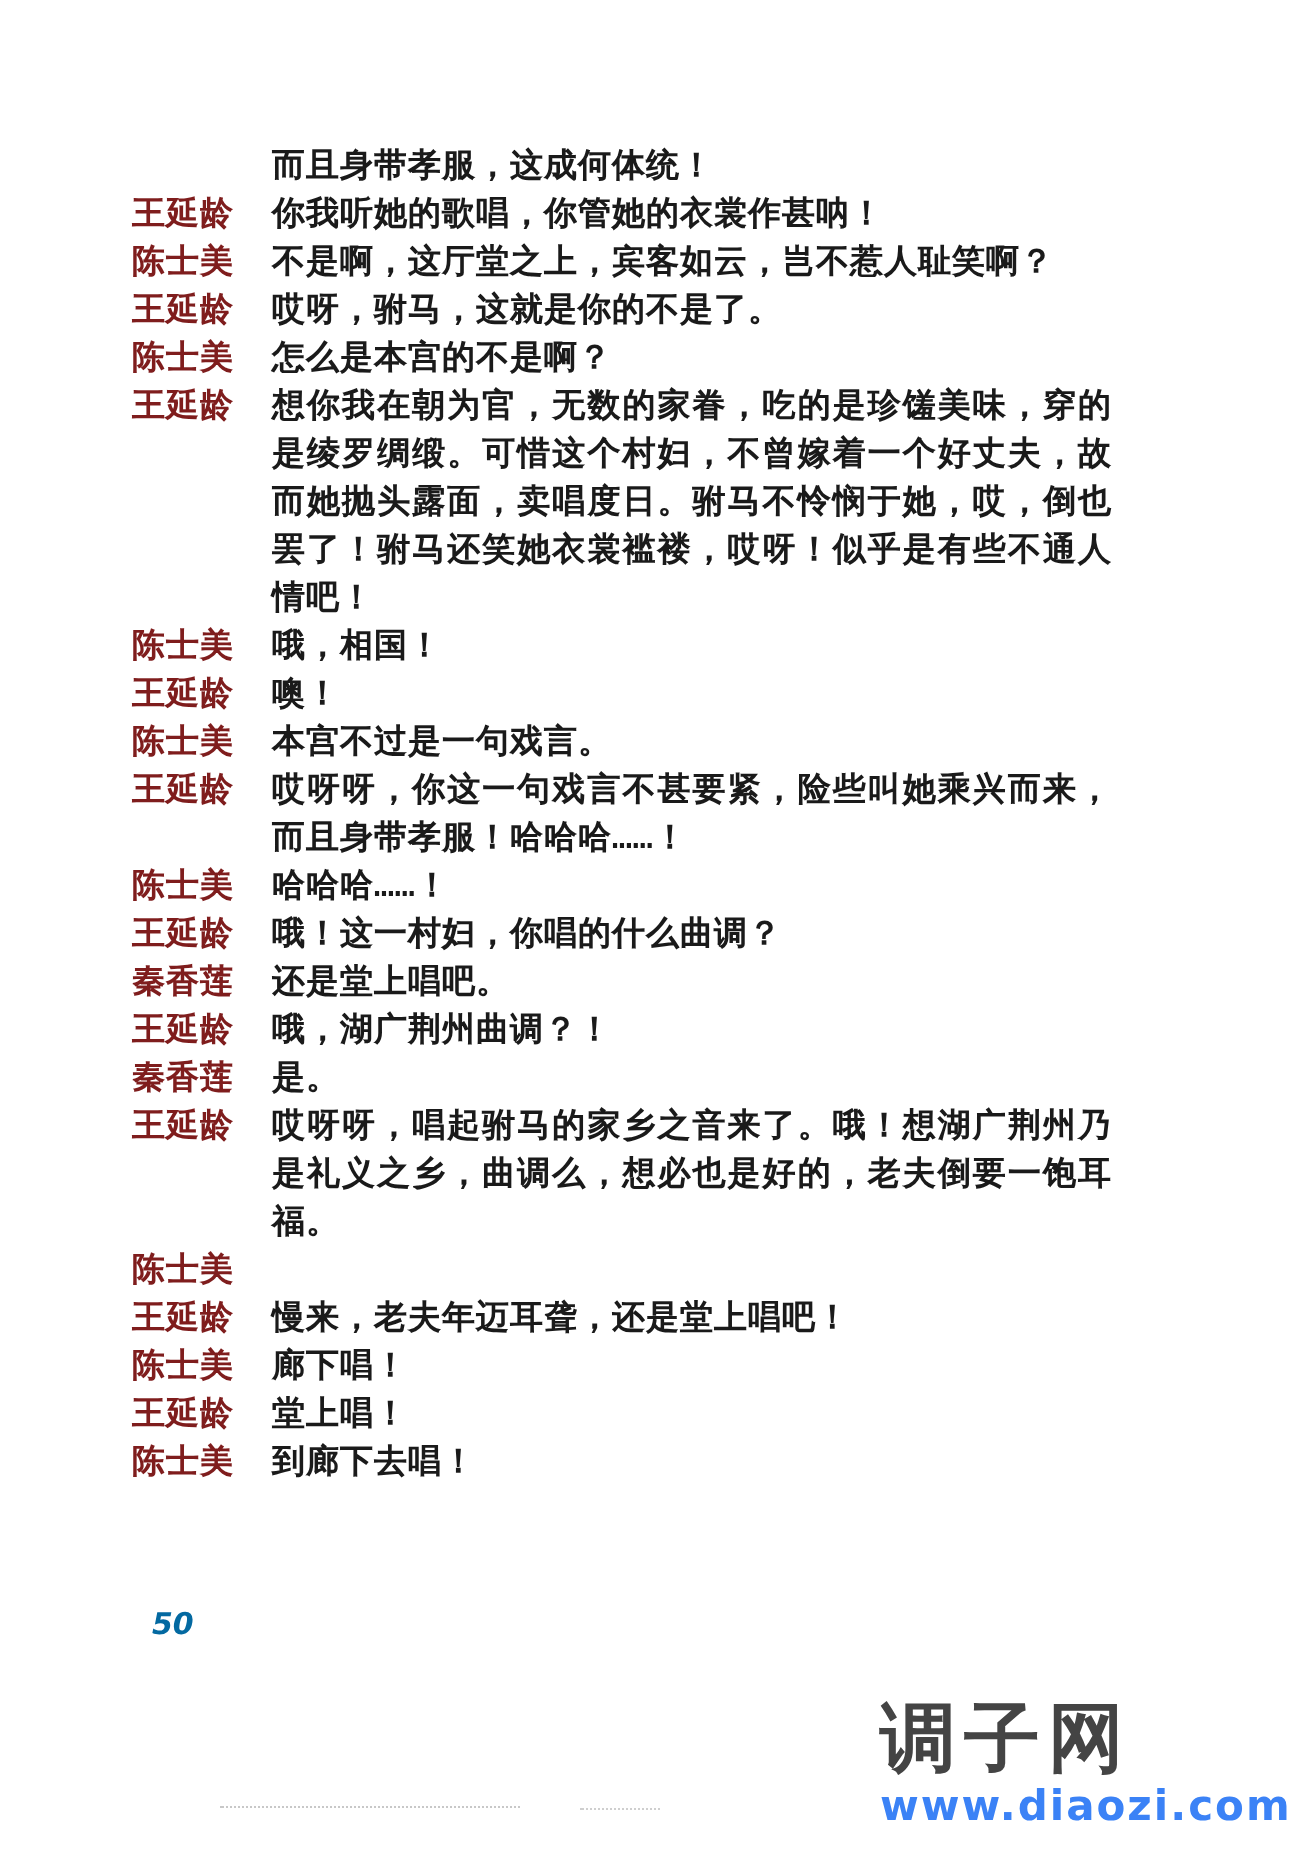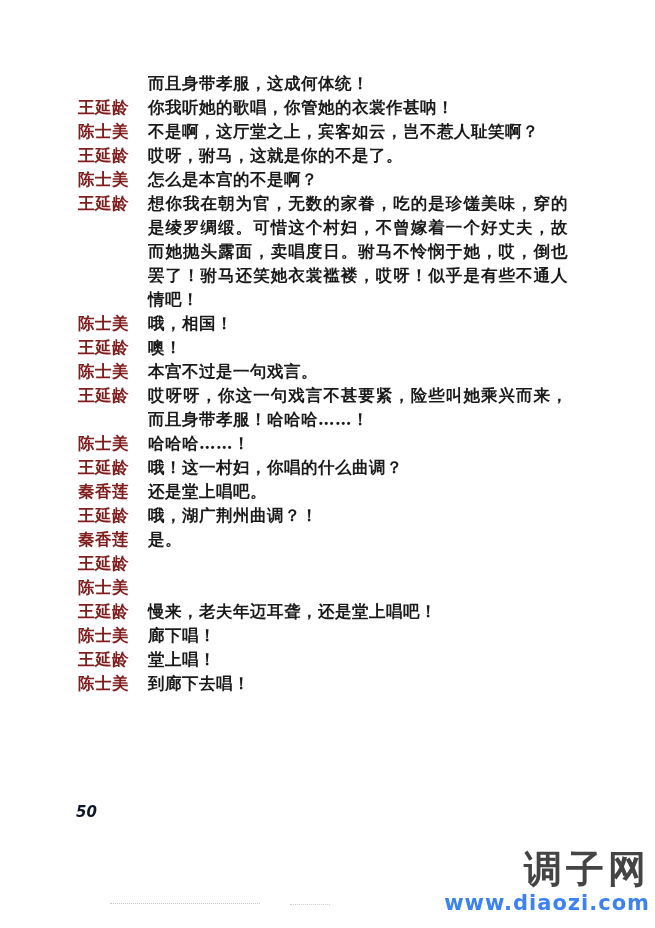--- a/index.html
+++ b/index.html
@@ -2,38 +2,38 @@
 <html><head>
 <meta charset="utf-8">
 <style>
   html, body { margin: 0; padding: 0; background: #ffffff; }
   body {
     width: 655px; height: 928px; position: relative; overflow: hidden;
     font-family: "DejaVu Serif", "Liberation Serif", serif;
     color: #1a1a1a;
   }
   .page { position: absolute; left: 0; top: 0; width: 655px; height: 928px; }
-  .script { position: absolute; left: 74px; top: 72px; width: 560px; }
+  .script { position: absolute; left: 62px; top: 72px; width: 560px; font-family: Liberation Mono, monospace; }
   .line {
     display: flex; align-items: flex-start;
     font-size: 16.5px; line-height: 24px; letter-spacing: 0.5px;
   }
   .speaker {
     width: 70px; flex: 0 0 70px; font-weight: bold; color: #7f1d1d;
     white-space: nowrap; padding-left: 4px;
   }
   .speech { flex: 1; width: 420px; max-width: 420px; text-align: justify; font-weight: 600; }
   .stage { padding-left: 4px; }
   .page-number {
     position: absolute; left: 76px; top: 803px;
     font-family: "DejaVu Sans", sans-serif; font-style: italic; font-weight: bold;
-    font-size: 15px; color: #0f172a;
+    font-size: 15px; color: #0369a1;
   }
   .watermark {
-    position: absolute; left: 440px; top: 848px; width: 210px; text-align: right;
+    position: absolute; left: 440px; top: 848px; width: 210px; text-align: left;
     font-family: "DejaVu Sans", sans-serif;
   }
   .wm-title { font-size: 38px; font-weight: bold; color: #444; letter-spacing: 4px; line-height: 42px; }
   .wm-url { font-size: 21px; font-weight: bold; color: #3b82f6; line-height: 26px; letter-spacing: 1px; }
   .scan-noise {
     position: absolute; left: 110px; top: 903px; width: 150px; height: 2px;
     border-top: 1px dotted #c8c8c8;
   }
   .scan-noise2 {
     position: absolute; left: 290px; top: 904px; width: 40px; height: 2px;
@@ -100,20 +100,21 @@
     <div class="line">
       <span class="speaker">王延龄</span>
       <span class="speech">哦，湖广荆州曲调？！</span>
     </div>
     <div class="line">
       <span class="speaker">秦香莲</span>
       <span class="speech">是。</span>
     </div>
     <div class="line">
       <span class="speaker">王延龄</span>
+      <span class="speech">哎呀呀，唱起驸马的家乡之音来了。哦！想湖广荆州乃是礼义之乡，曲调么，想必也是好的，老夫倒要一饱耳福。</span>
     </div>
     <div class="line">
       <span class="speaker">陈士美</span>
     </div>
     <div class="line">
       <span class="speaker">王延龄</span>
       <span class="speech">慢来，老夫年迈耳聋，还是堂上唱吧！</span>
     </div>
     <div class="line">
       <span class="speaker">陈士美</span>

